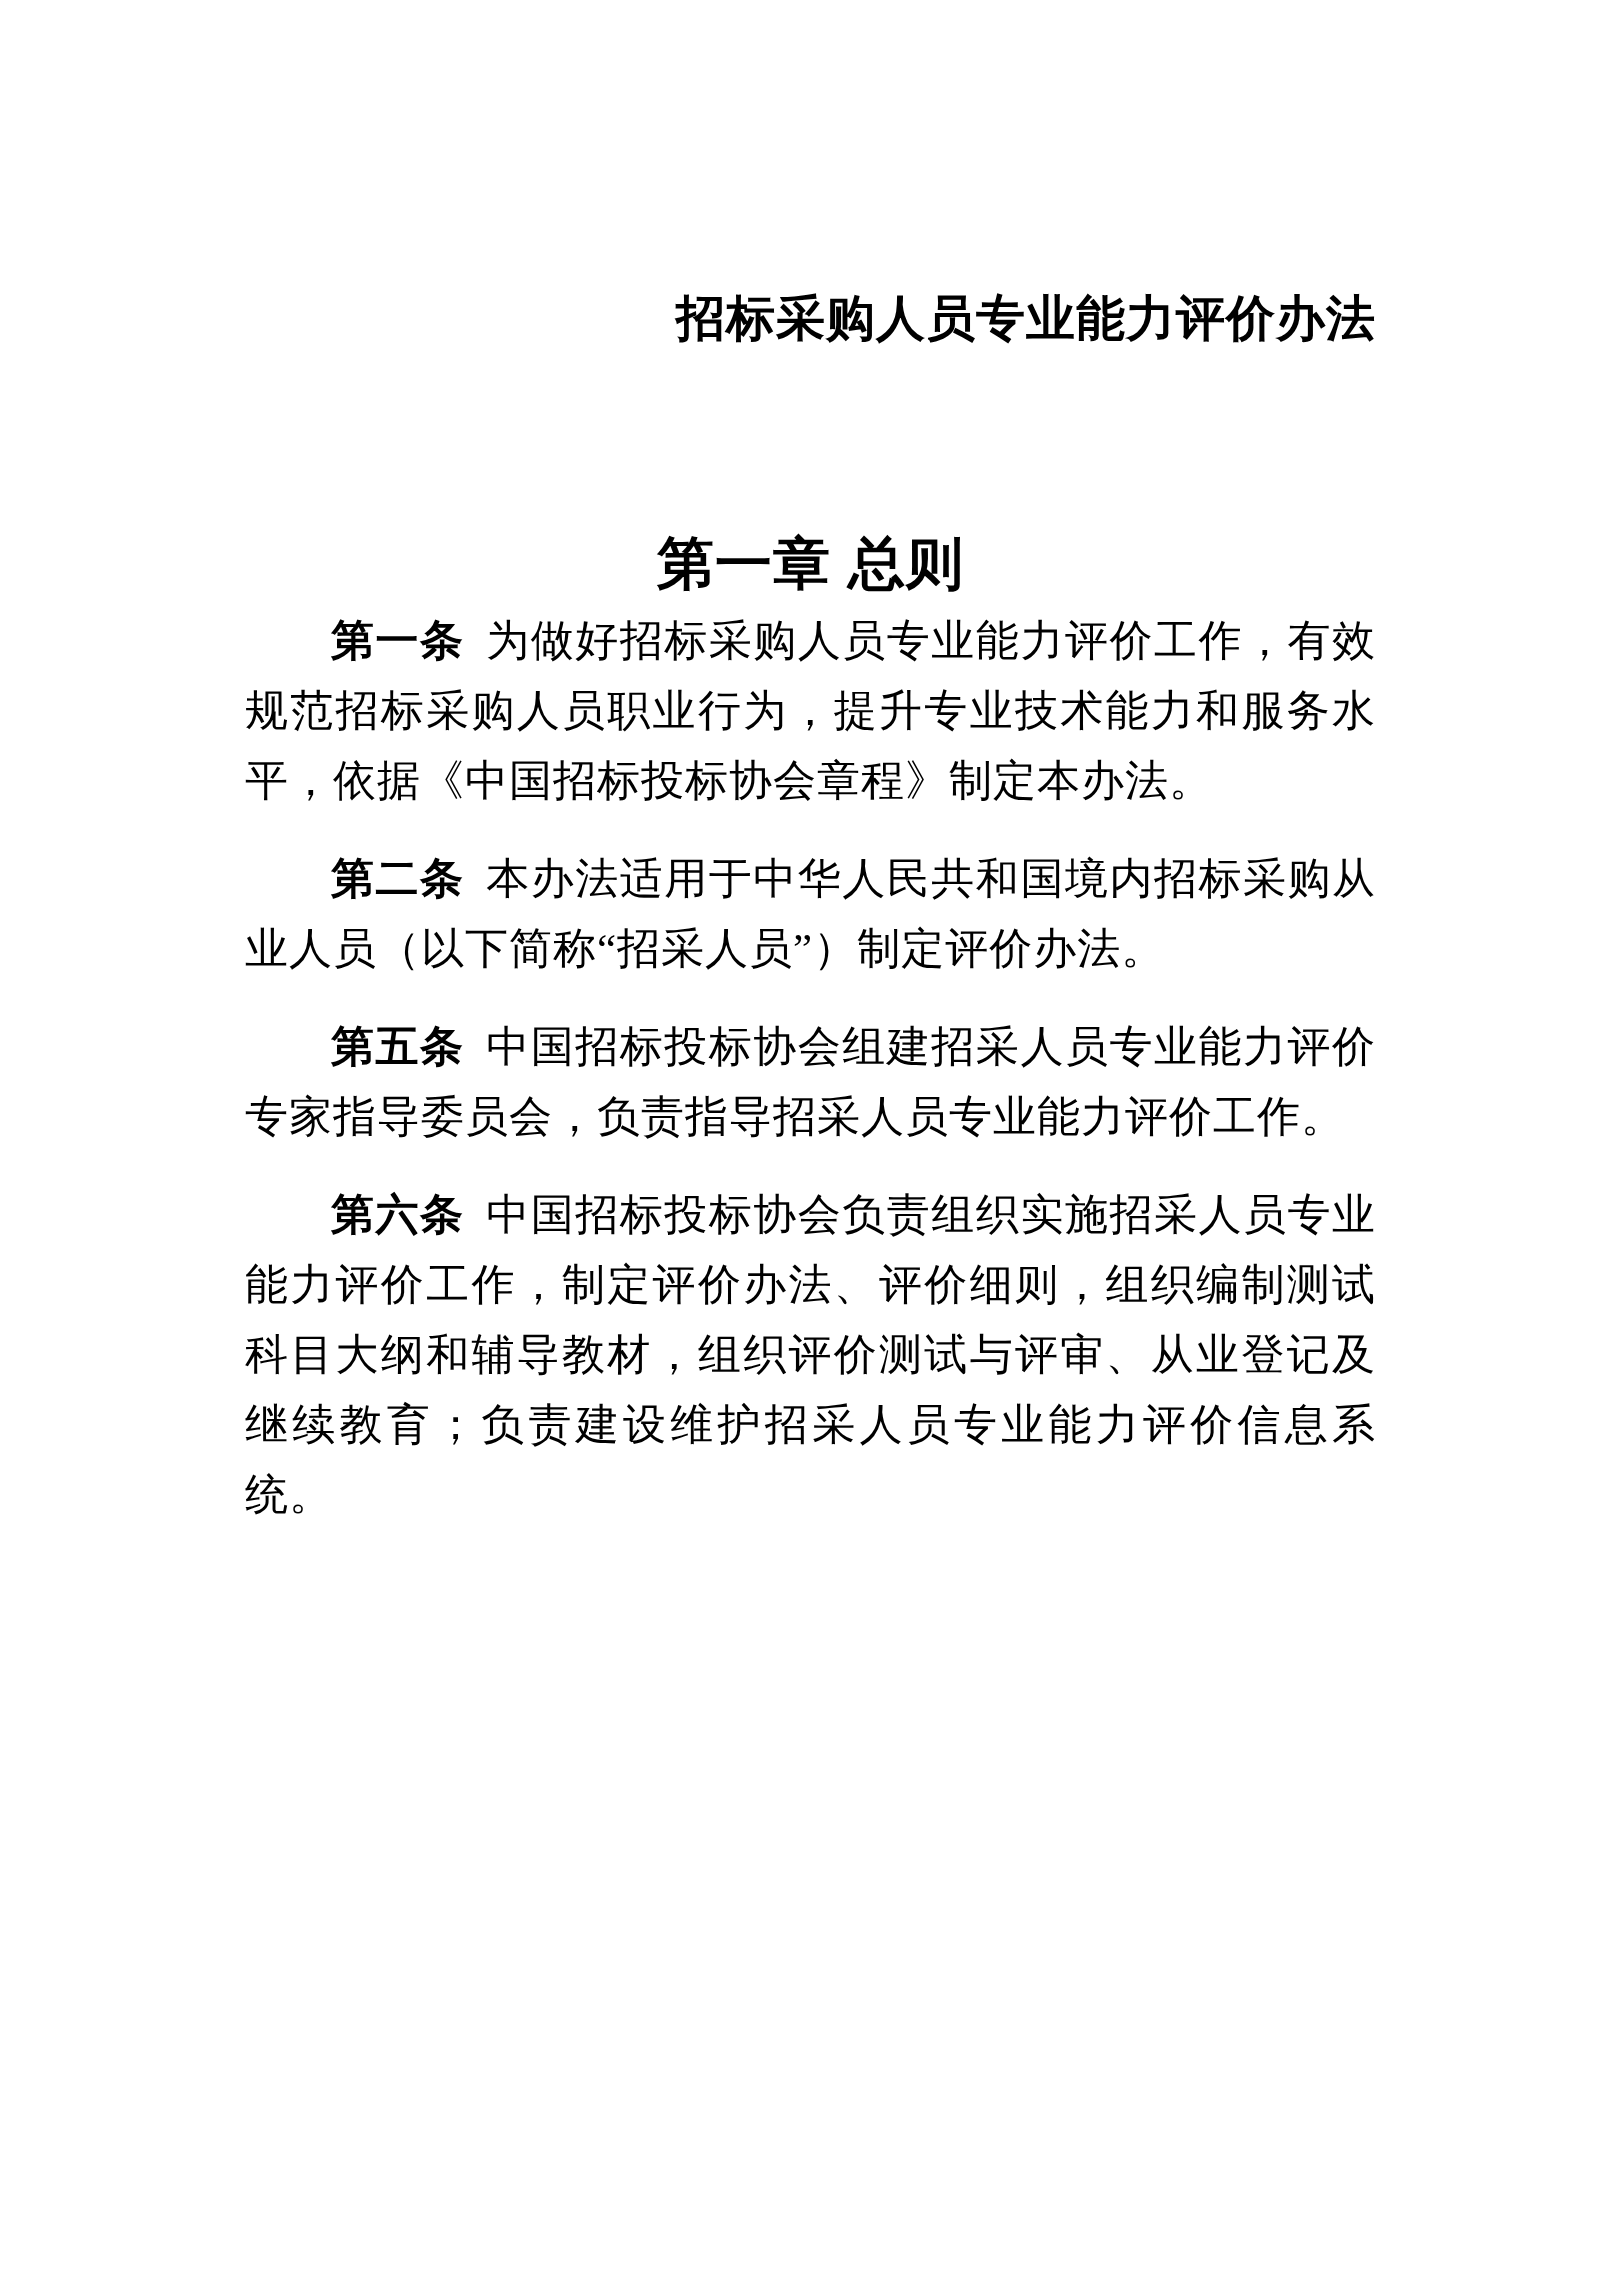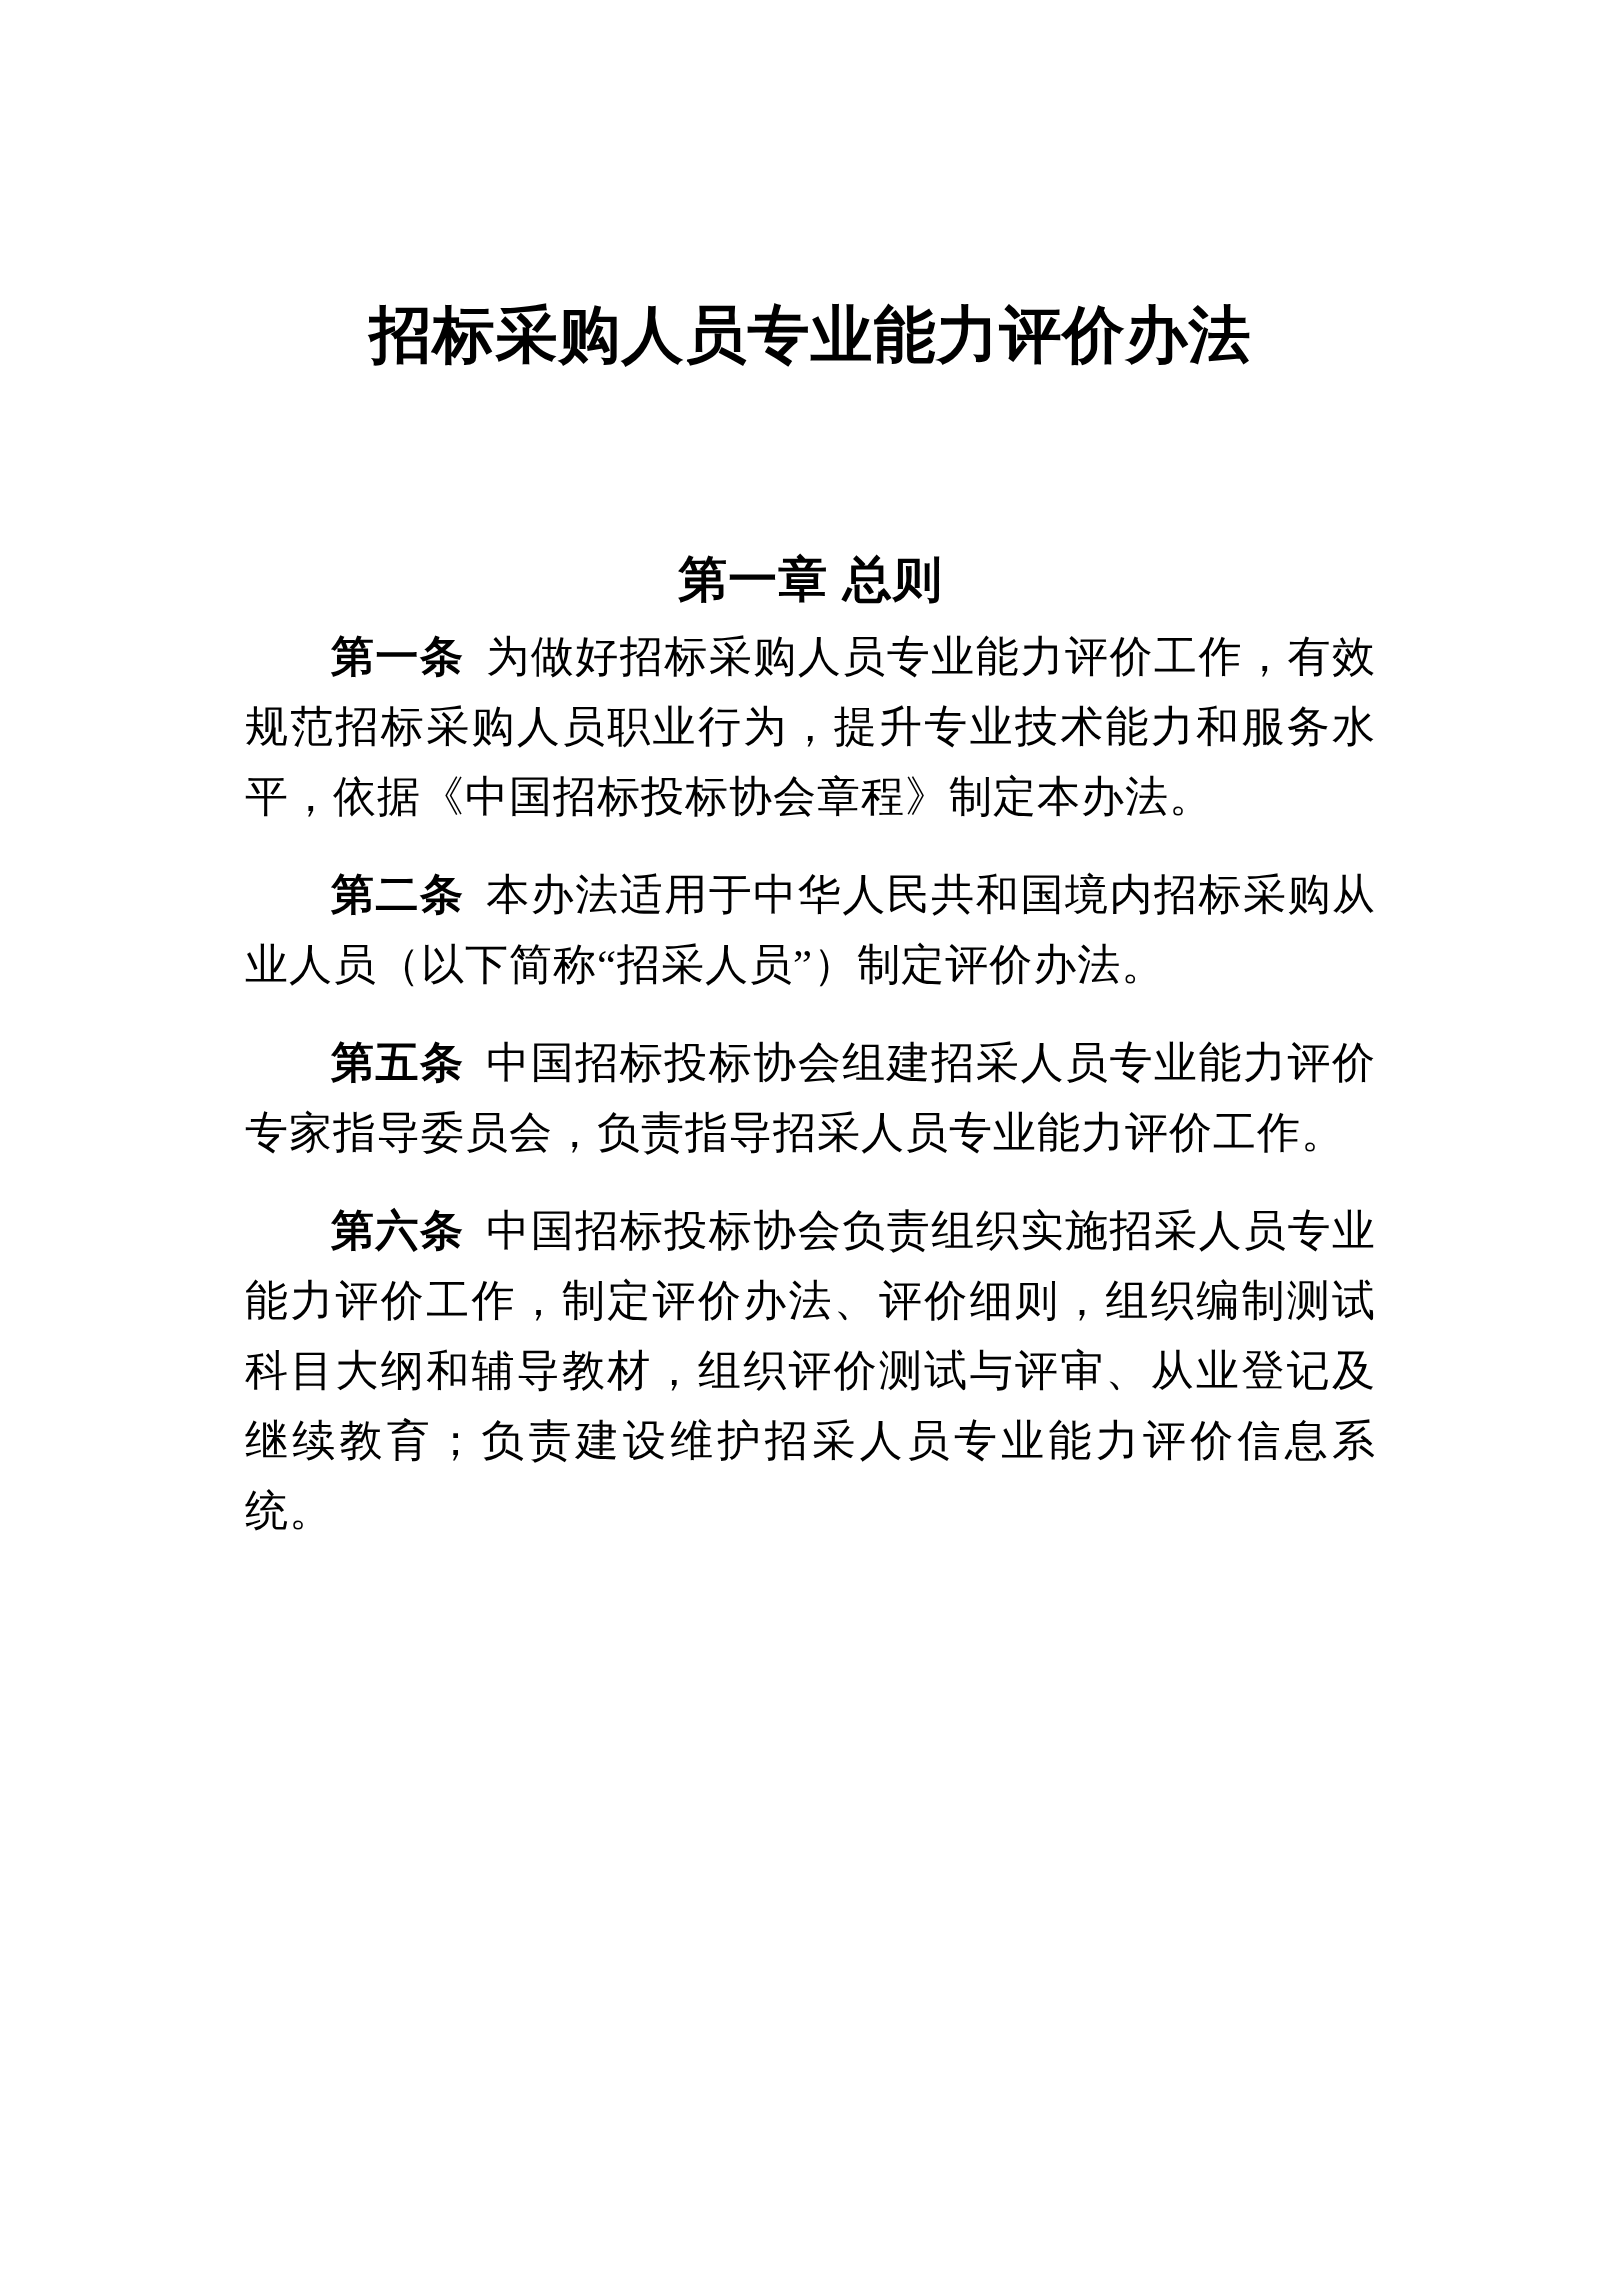--- a/index.html
+++ b/index.html
@@ -15,32 +15,32 @@
     font-family: "Liberation Serif", serif;
   }
   .page {
     box-sizing: border-box;
     width: 1621px;
     height: 2293px;
     padding: 289px 245px 118px 245px;
     background: #ffffff;
   }
   .doc-title {
-    margin: 16px;
+    margin: 0;
     font-family: "Liberation Sans", sans-serif;
-    font-size: 62px;
+    font-size: 49px;
     line-height: 59px;
     font-weight: 700;
-    text-align: center;
+    text-align: right;
     letter-spacing: 1px;
   }
   .chapter-heading {
     margin: 0;
     font-family: "Liberation Sans", sans-serif;
-    font-size: 49px;
+    font-size: 57px;
     line-height: 49px;
     font-weight: 700;
     text-align: center;
     letter-spacing: 1px;
   }
   .chapter-heading.first {
     margin-top: 191px;
     margin-bottom: 17.6px;
   }
   .chapter-heading.second {

